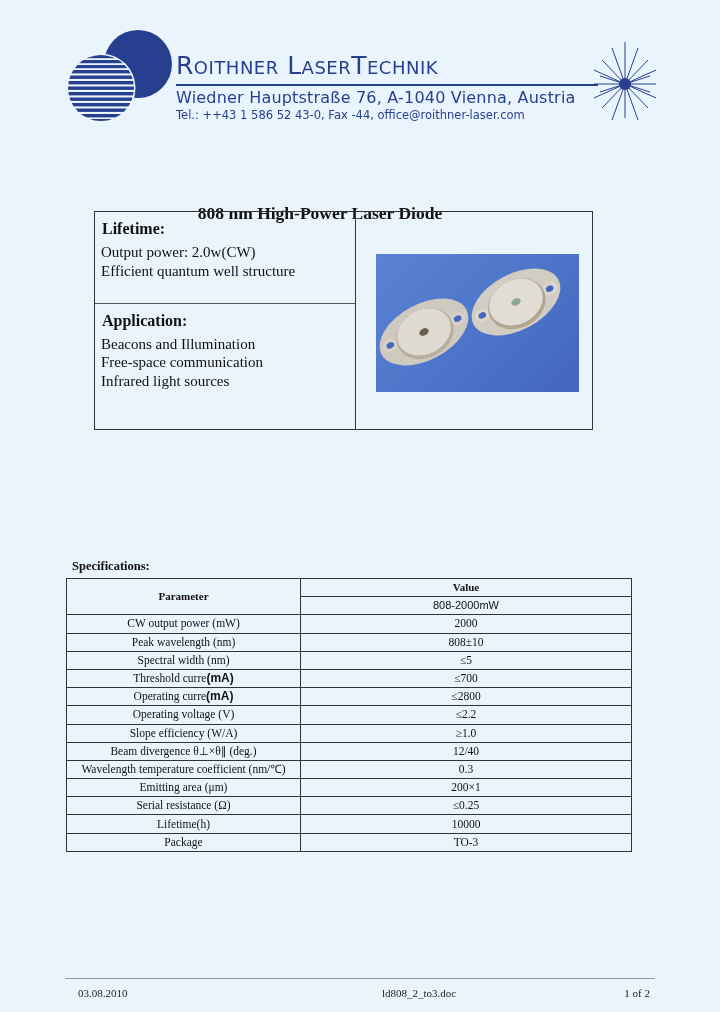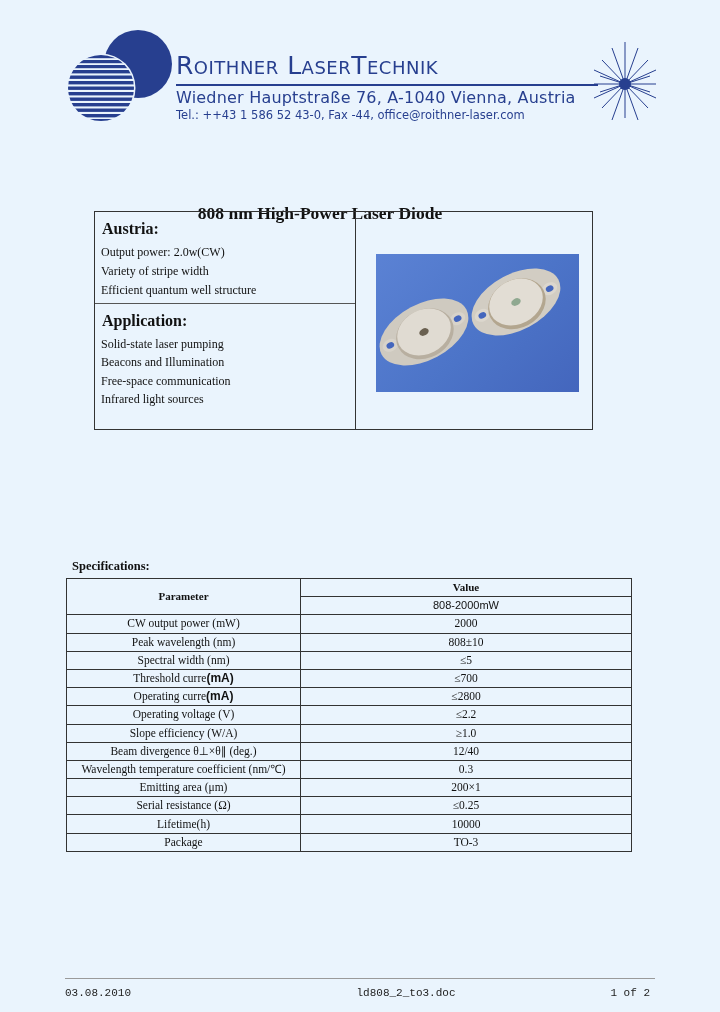--- a/index.html
+++ b/index.html
@@ -70,21 +70,21 @@
       position: absolute; left: 0; width: 100%;
       box-sizing: border-box;
     }
     .features-top { top: 0; height: 92px; border-bottom: 1px solid #555; }
     .features-bottom { top: 92px; height: 126px; }
     .section-heading {
       font-weight: bold; font-size: 16px; margin: 8px 0 0 7px; line-height: 18px;
     }
     .features-bottom .section-heading { margin-top: 8px; }
     .item-list { list-style: none; margin: 5px 0 0 6px; padding: 0; }
-    .item-list li { font-size: 12px; line-height: 19px; white-space: nowrap; }
+    .item-list li { font-size: 15px; line-height: 19px; white-space: nowrap; }
     .features-bottom .item-list li { line-height: 18.3px; }
 
     .photo {
       position: absolute; left: 20px; top: 42px; width: 203px; height: 138px;
       background: linear-gradient(135deg, #5b82d4 0%, #4c74c8 55%, #4466bd 100%);
     }
 
     
     .specs-heading {
       left: 72px; top: 558px; font-weight: bold; font-size: 12.5px; line-height: 16px;
@@ -103,21 +103,21 @@
       font-weight: normal;
     }
     .specs-table th { font-weight: bold; font-size: 11px; }
     .specs-table .col-param { width: 233px; margin-left: 40px; }
     .specs-table .sans { font-family: "Liberation Sans", sans-serif; margin-left: 36px; }
     .specs-table .bold-unit { font-family: "Liberation Sans", sans-serif; font-weight: bold; font-size: 12px; }
 
     
     .footer-rule { left: 65px; top: 978px; width: 590px; height: 1px; background: #9a9a9a; }
     .footer {
-      top: 986px; font-family: Liberation Mono, monospace; font-size: 11px; color: #222; line-height: 14px;
+      top: 986px; font-family: Liberation Serif, serif; font-size: 11px; color: #222; line-height: 14px; margin-left: 13px;
     }
     .footer-date { left: 65px; }
     .footer-file { left: 16px; width: 720px; text-align: center; padding-left: 30px; }
     .footer-page { right: 70px; }
   </style>
 </head>
 <body>
 
 <div class="abs logo-circles">
   <svg width="110" height="100" viewBox="0 0 110 100">
@@ -170,31 +170,29 @@
     </g>
     <circle cx="35" cy="44" r="6" fill="#273f8f"></circle>
   </svg>
 </div>
 
 <div class="abs doc-title" style="left:40px; width:560px;margin-top:20px;">808 nm High-Power Laser Diode</div>
 
 <div class="abs features-box">
   <div class="features-left">
     <div class="features-section features-top">
-      <div class="section-heading">Austria:</div>
+      <div class="section-heading">Lifetime:</div>
       <ul class="item-list">
         <li>Output power: 2.0w(CW)</li>
-        <li>Variety of stripe width</li>
         <li>Efficient quantum well structure</li>
       </ul>
     </div>
     <div class="features-section features-bottom">
       <div class="section-heading">Application:</div>
       <ul class="item-list">
-        <li>Solid-state laser pumping</li>
         <li>Beacons and Illumination</li>
         <li>Free-space communication</li>
         <li>Infrared light sources</li>
       </ul>
     </div>
   </div>
 
   <div class="photo" style="left:281px;">
     <svg width="203" height="138" viewBox="0 0 203 138">
 

